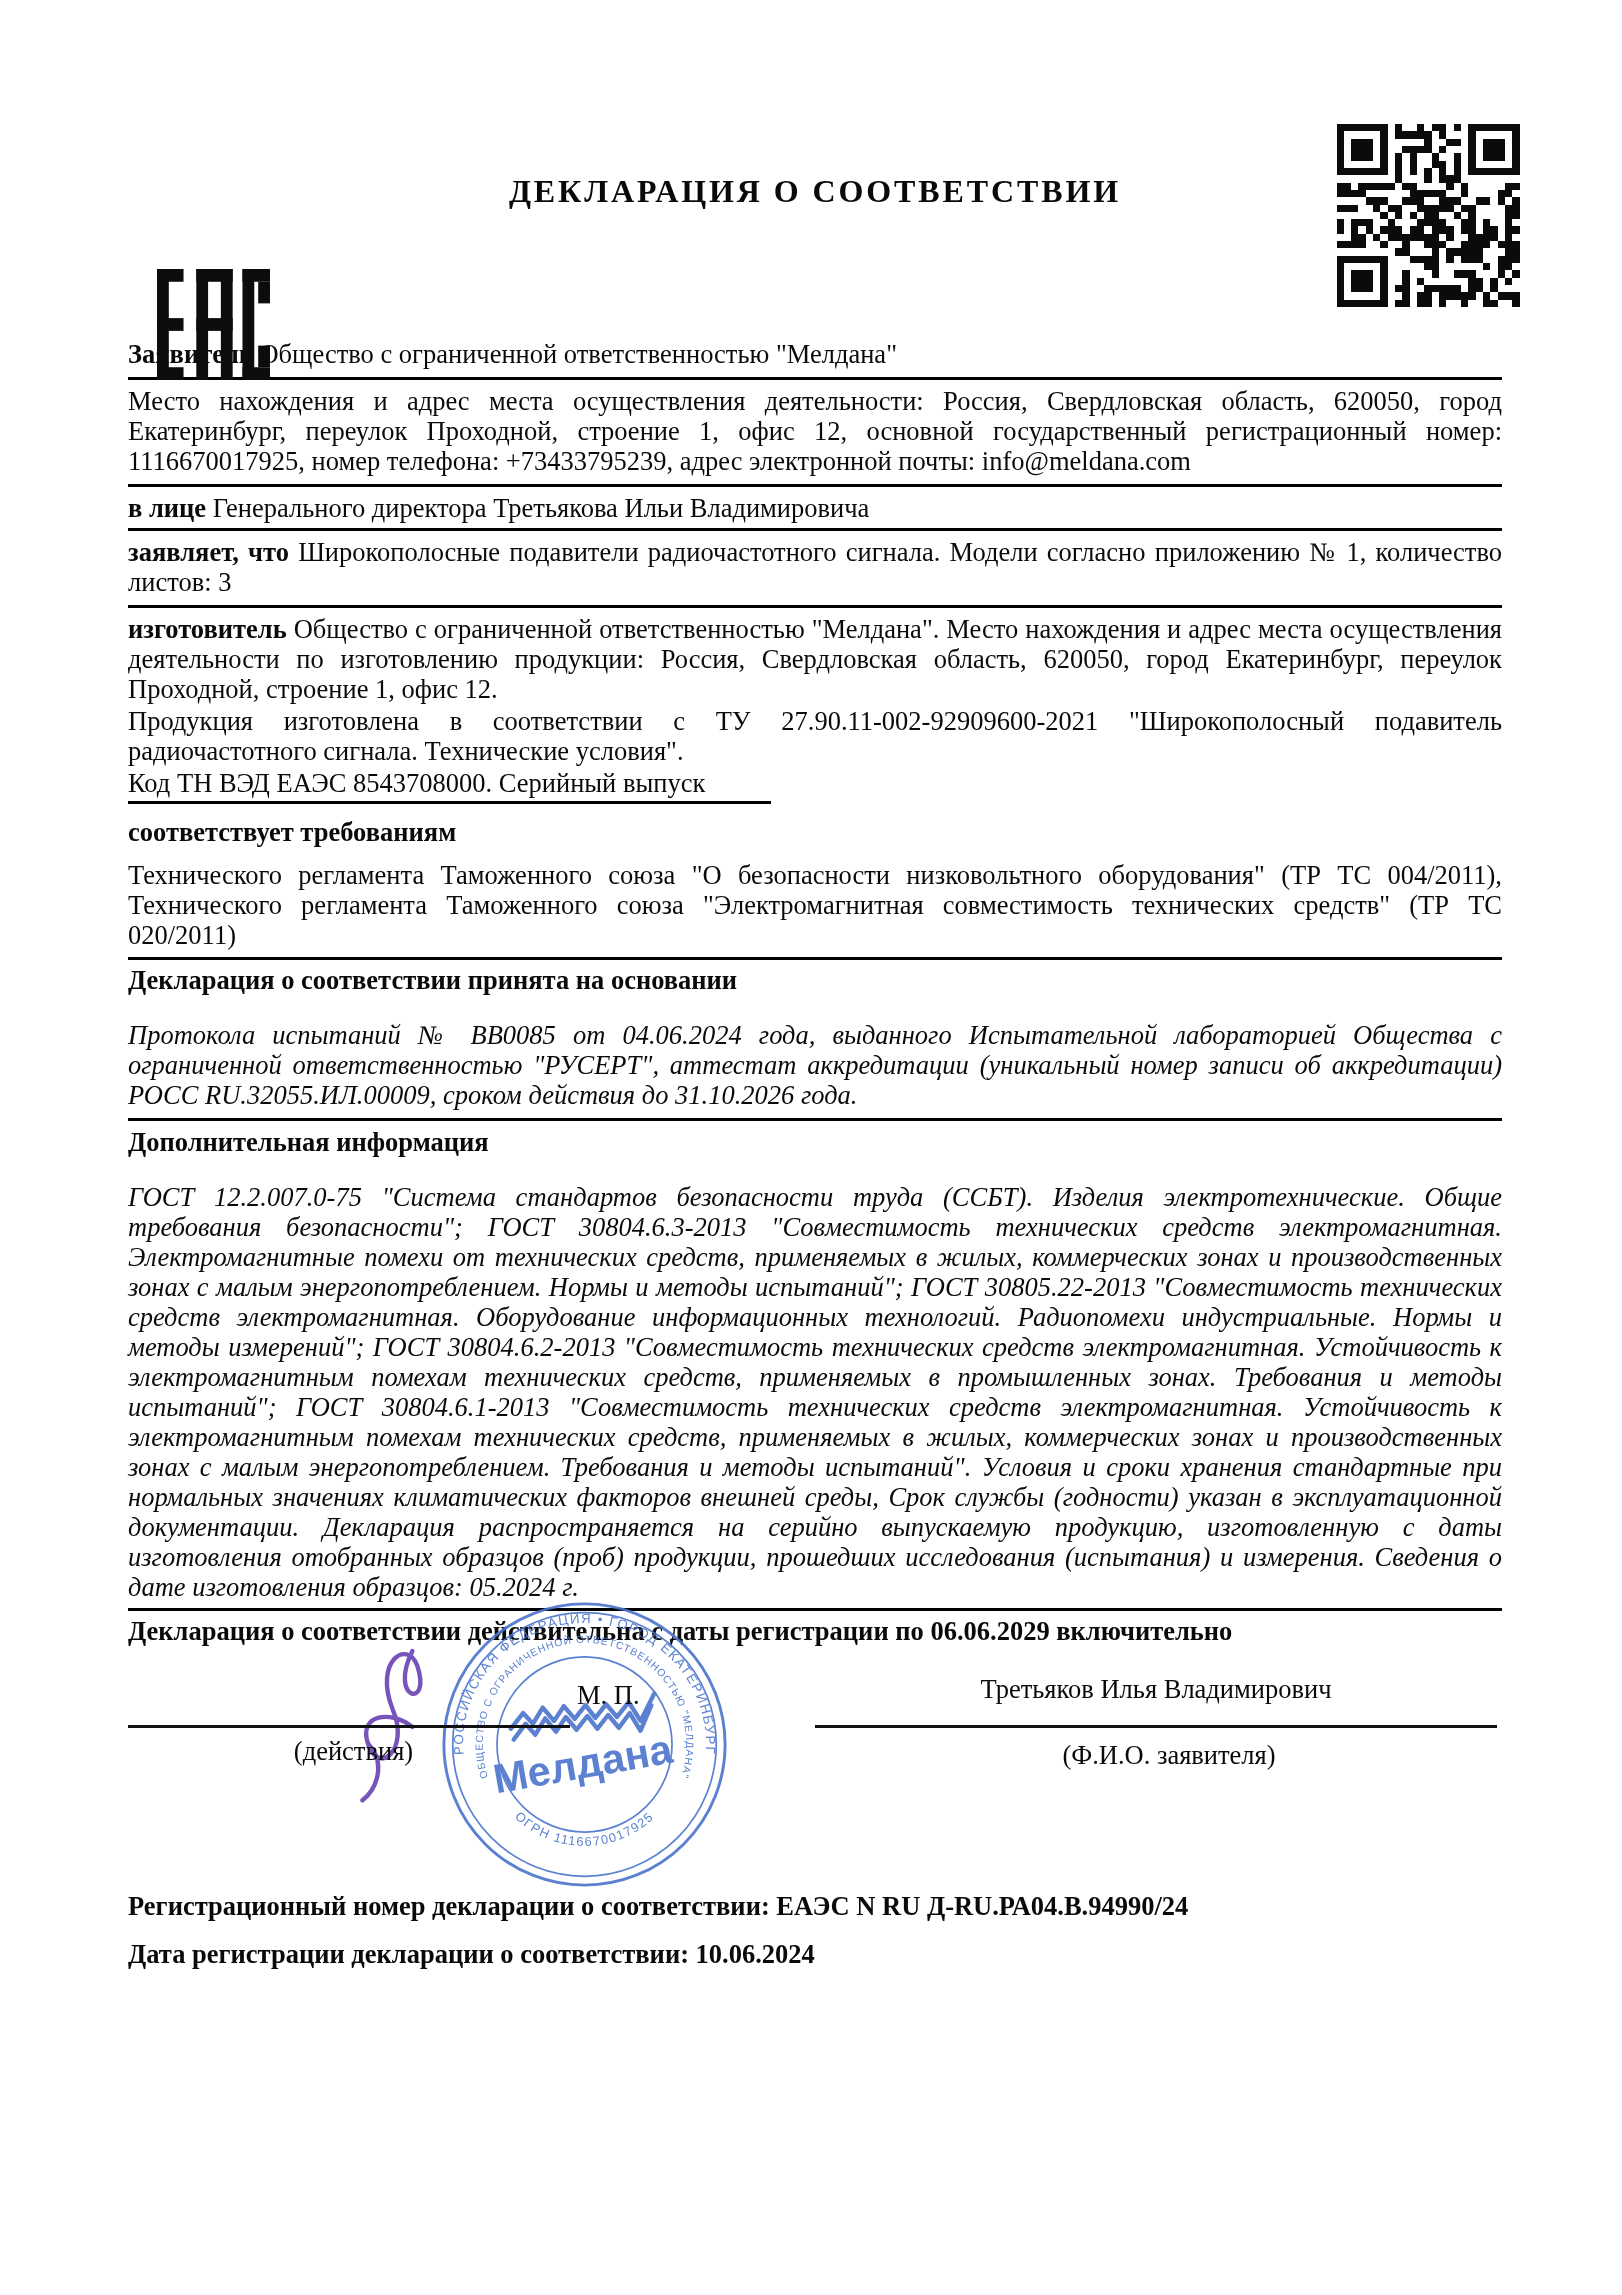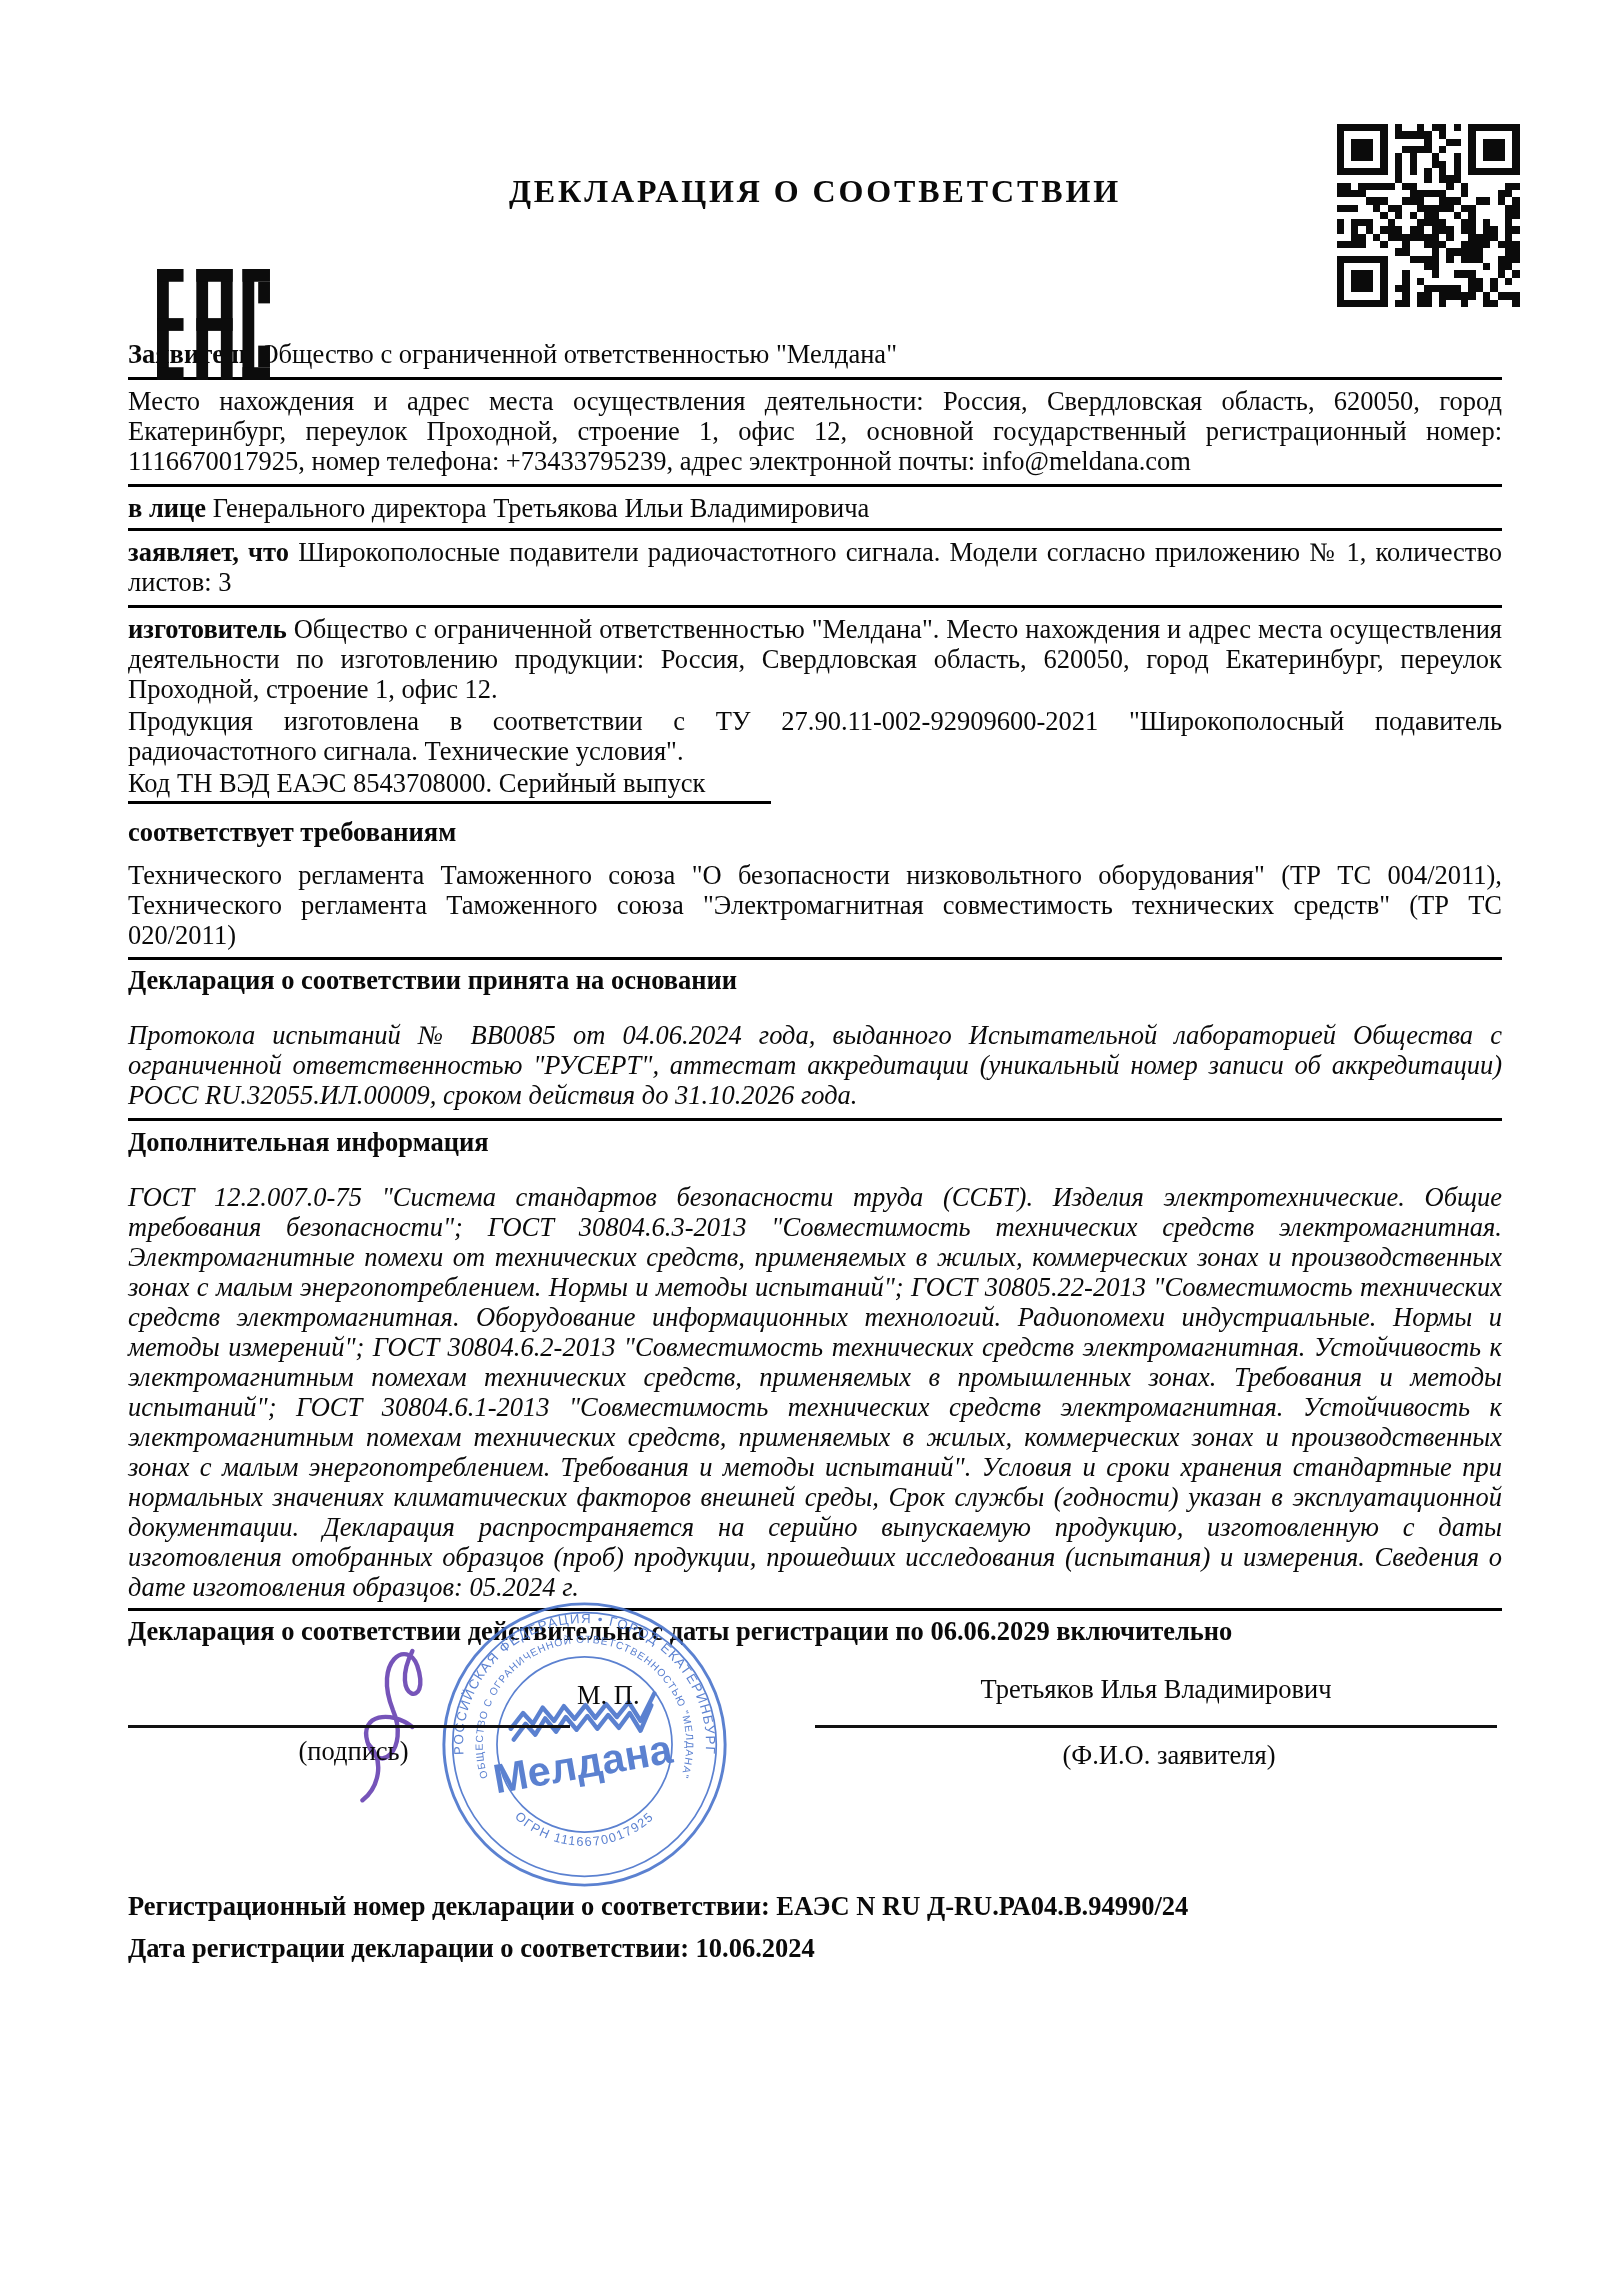--- a/index.html
+++ b/index.html
@@ -33,21 +33,21 @@
   .sigblock{position:relative;height:211px;margin-top:14.7px;}
   .mp{position:absolute;left:449px;top:19.6px;}
   .fio{position:absolute;left:687px;top:13.7px;width:682px;text-align:center;}
   .sigline-left{position:absolute;left:0;top:64px;width:442px;border-top:3.4px solid #111;}
   .sigline-right{position:absolute;left:687px;top:64px;width:682px;border-top:3.4px solid #111;}
   .cap-sign{position:absolute;left:83px;top:75px;width:285px;text-align:center;}
   .cap-fio{position:absolute;left:879px;top:79px;width:324px;text-align:center;}
   .stamp{position:absolute;left:309px;top:-64px;width:295px;height:295px;opacity:0.9;}
   .handsig{position:absolute;left:211px;top:-29.5px;width:137px;height:182px;opacity:0.92;}
   .reg{margin-top:19.6px;}
-  .date{margin-top:12px;}
+  .date{margin-top:18px;}
 </style>
 </head>
 <body>
 
 <div class="page">
 
   <svg id="qr" class="qr" viewBox="0 0 25 25" shape-rendering="crispEdges">
       <rect x="0" y="0" width="7" height="7" fill="#0b0b0b"></rect>
       <rect x="1" y="1" width="5" height="5" fill="#fff"></rect>
       <rect x="2" y="2" width="3" height="3" fill="#0b0b0b"></rect>
@@ -376,21 +376,21 @@
       <g stroke="#6b46b4" stroke-width="9" fill="none" stroke-linecap="round">
         <path d="M 150,40 C 100,140 190,160 160,70 C 140,15 70,60 110,160 C 145,240 80,300 58,225 C 42,170 105,160 150,195"></path>
         <path d="M 60,230 C 95,265 80,320 48,345"></path>
       </g>
     </svg>
 
     <span class="mp">М. П.</span>
     <div class="fio">Третьяков Илья Владимирович</div>
     <div class="sigline-left"></div>
     <div class="sigline-right"></div>
-    <div class="cap-sign">(подпись)</div>
+    <div class="cap-sign">(действия)</div>
     <div class="cap-fio">(Ф.И.О. заявителя)</div>
   </div>
 
   <p class="b reg">Регистрационный номер декларации о соответствии: ЕАЭС N RU Д-RU.РА04.В.94990/24</p>
   <p class="b date">Дата регистрации декларации о соответствии: 10.06.2024</p>
 
 </div>
 
 
 </body></html>

